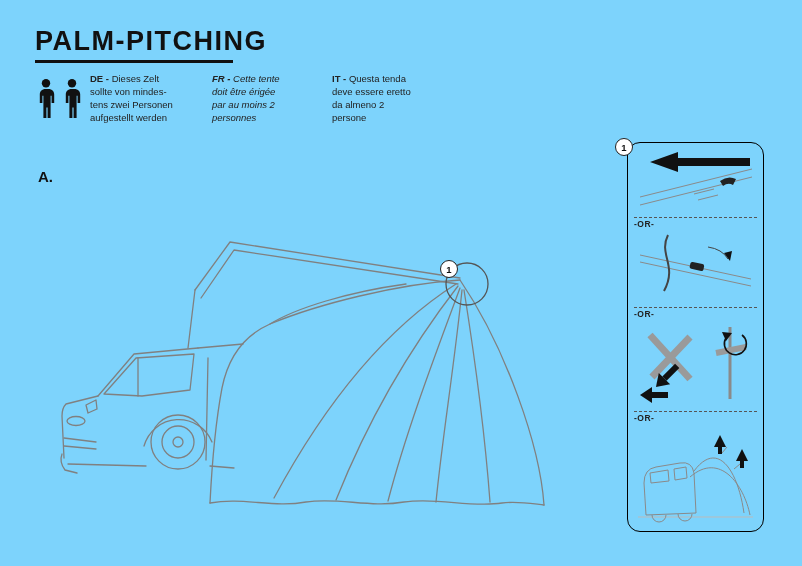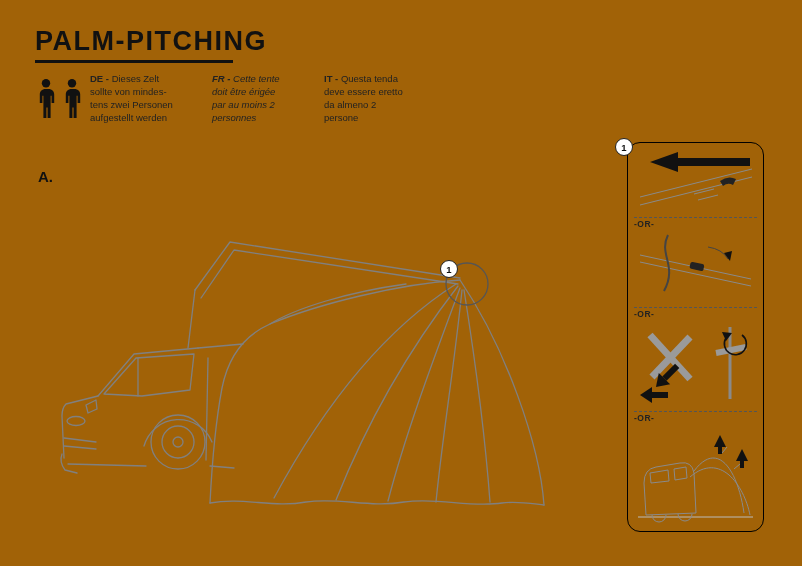--- a/index.html
+++ b/index.html
@@ -1,32 +1,32 @@
 <!DOCTYPE html>
 <html><head>
 <meta charset="utf-8">
 <style>
   html,body{margin:0;padding:0;background:#e8e8e8;}
-  .page{position:relative;width:802px;height:566px;background:#a16207;overflow:hidden;
+  .page{position:relative;width:802px;height:566px;background:#7dd3fc;overflow:hidden;
         font-family:"Liberation Sans",sans-serif;color:#111;}
   
   .title{position:absolute;left:35px;top:26px;margin:0;font-size:27px;font-weight:bold;
          letter-spacing:1.5px;color:#111;}
   .title-rule{position:absolute;left:35px;top:60px;width:198px;height:3px;background:#111;}
   
   .lang-row{position:absolute;left:36px;top:72px;width:740px;display:flex;align-items:flex-start;}
   .people{width:54px;flex:0 0 54px;padding-top:6px;}
   .lang-col{font-size:9.5px;line-height:13px;color:#222;}
   .lang-col .code{font-weight:bold;}
   .lang-col .txt{white-space:pre-line;}
   .col-en{flex:0 0 112px;margin-left:8px;}
   .col-cz{flex:0 0 108px;}
   .col-de{flex:0 0 122px;}
   .col-fr{flex:0 0 112px;font-style:italic;}
-  .col-it{flex:0 0 110px;}
+  .col-it{flex:0 0 110px;margin-left:8px;}
   .col-nl{flex:0 0 105px;}
   
   .section-label{position:absolute;left:38px;top:168px;font-size:15px;font-weight:bold;}
   
   .main-art{position:absolute;left:38px;top:208px;width:540px;height:340px;}
   .main-art svg{display:block;}
   
   .badge{position:absolute;width:16px;height:16px;border:1.3px solid #222;border-radius:50%;
          background:#fff;font-size:9.5px;font-weight:bold;display:flex;align-items:center;
          justify-content:center;z-index:5;}

